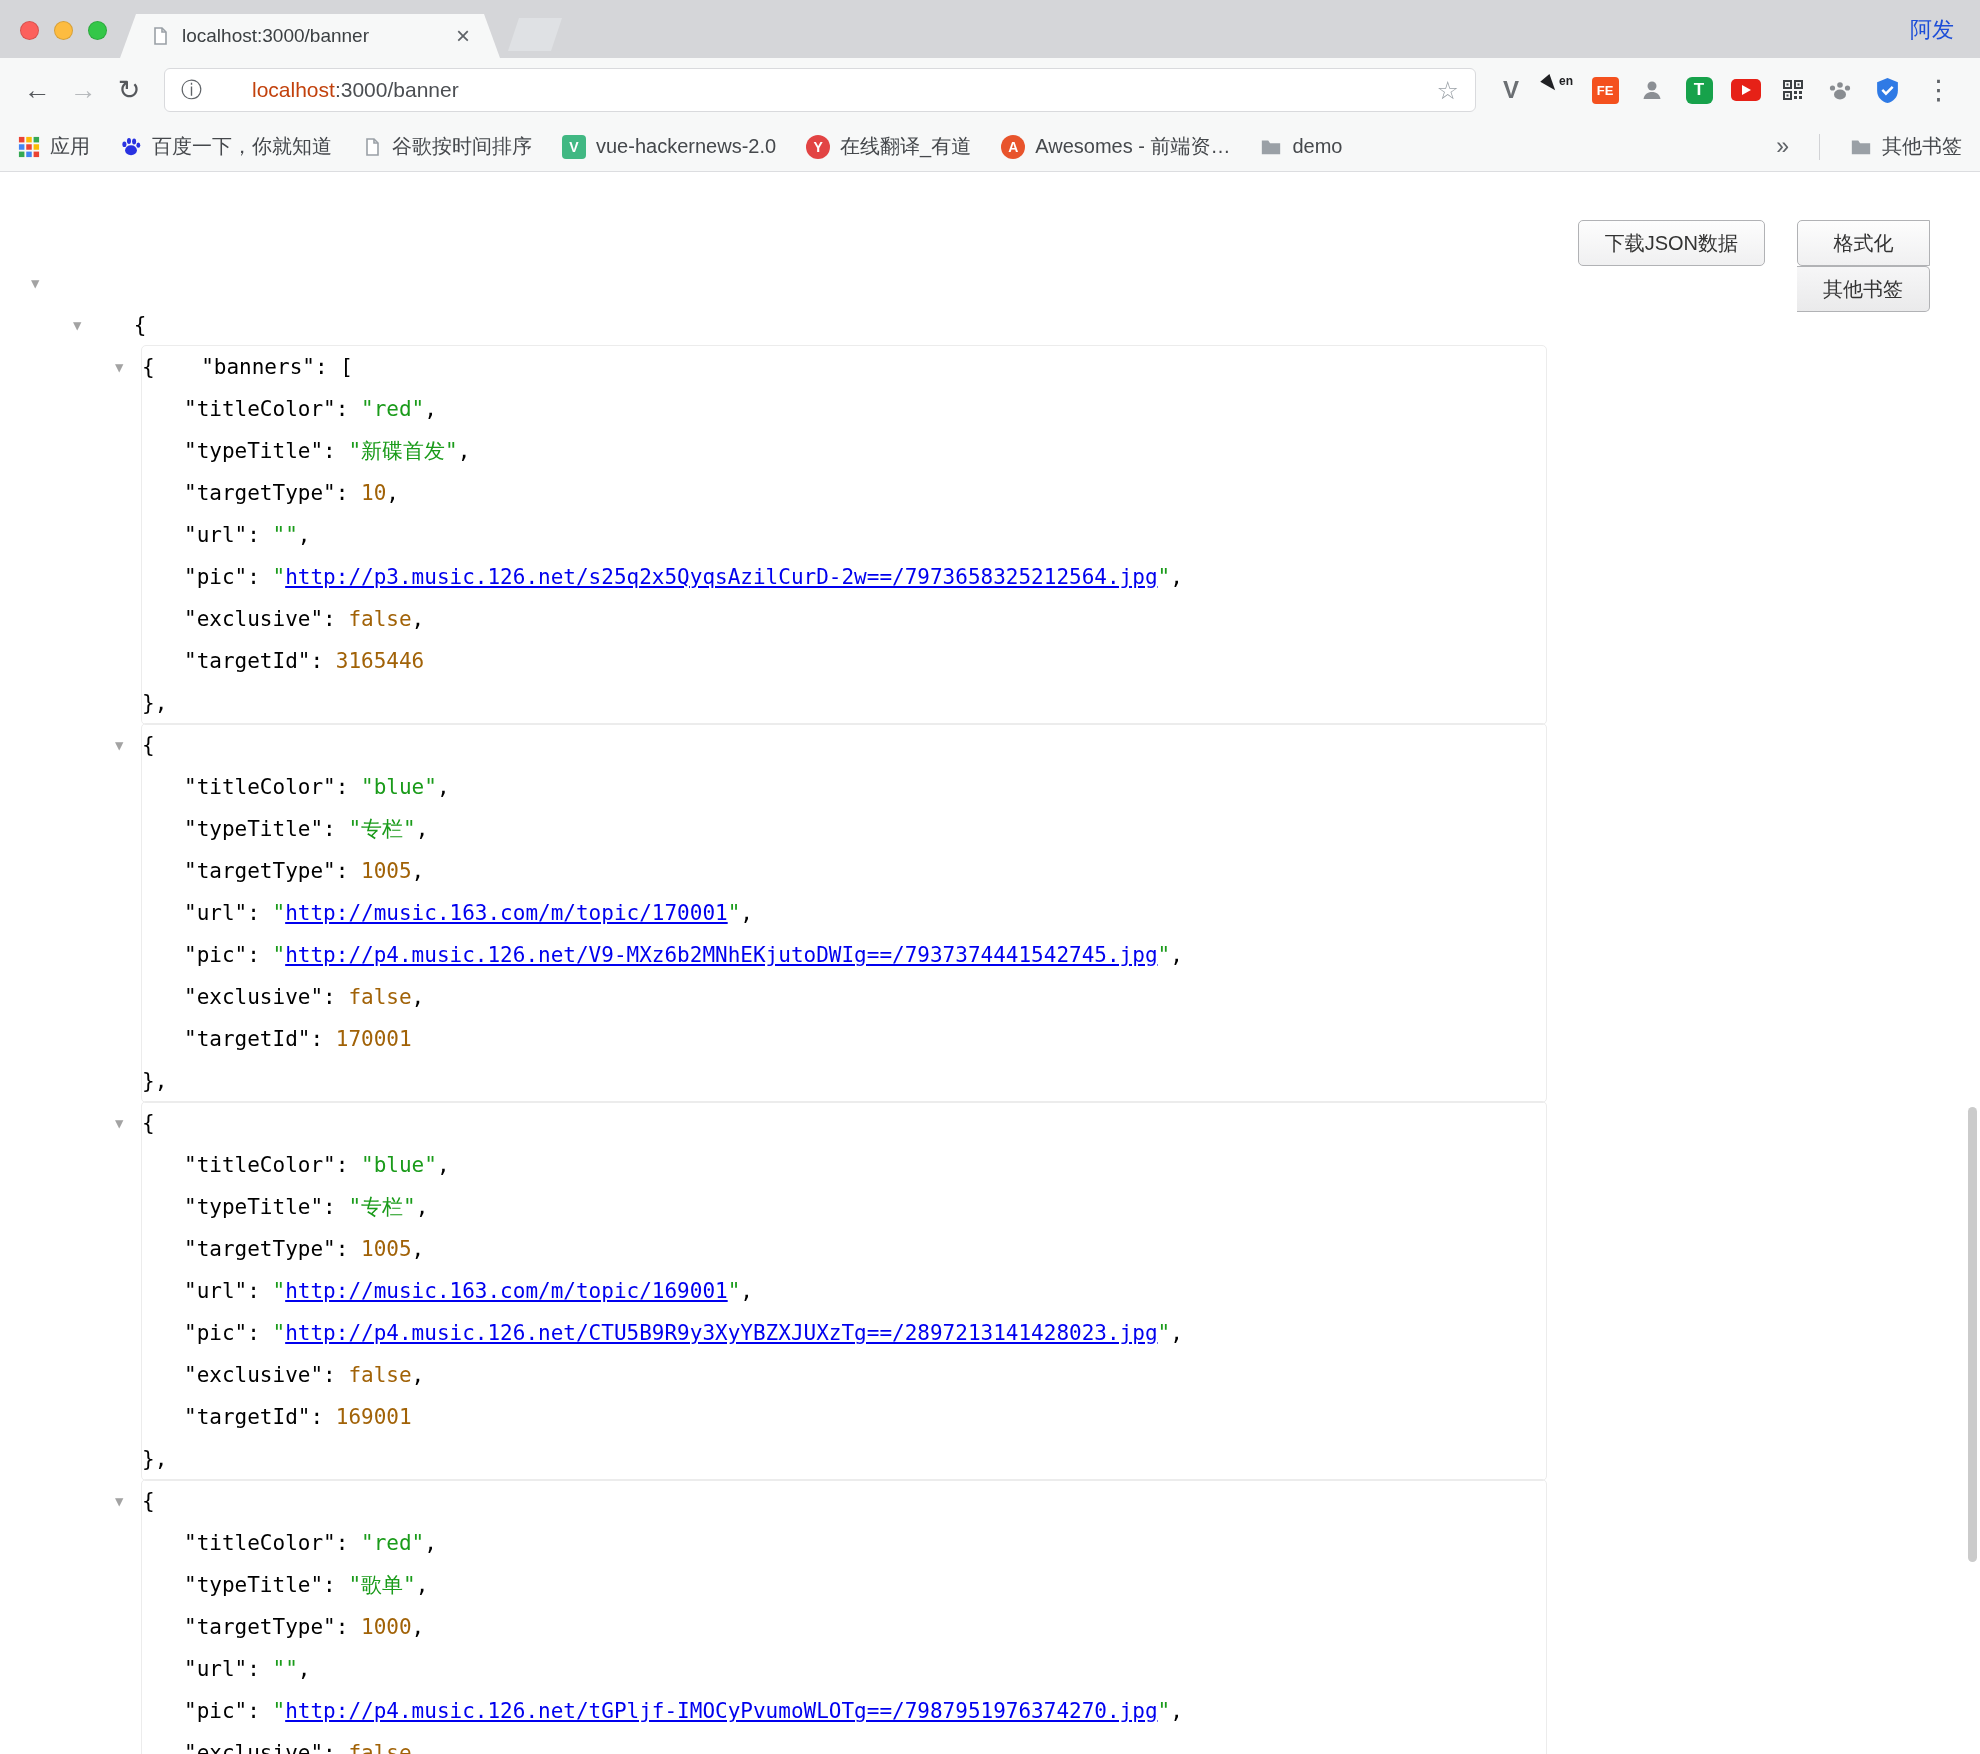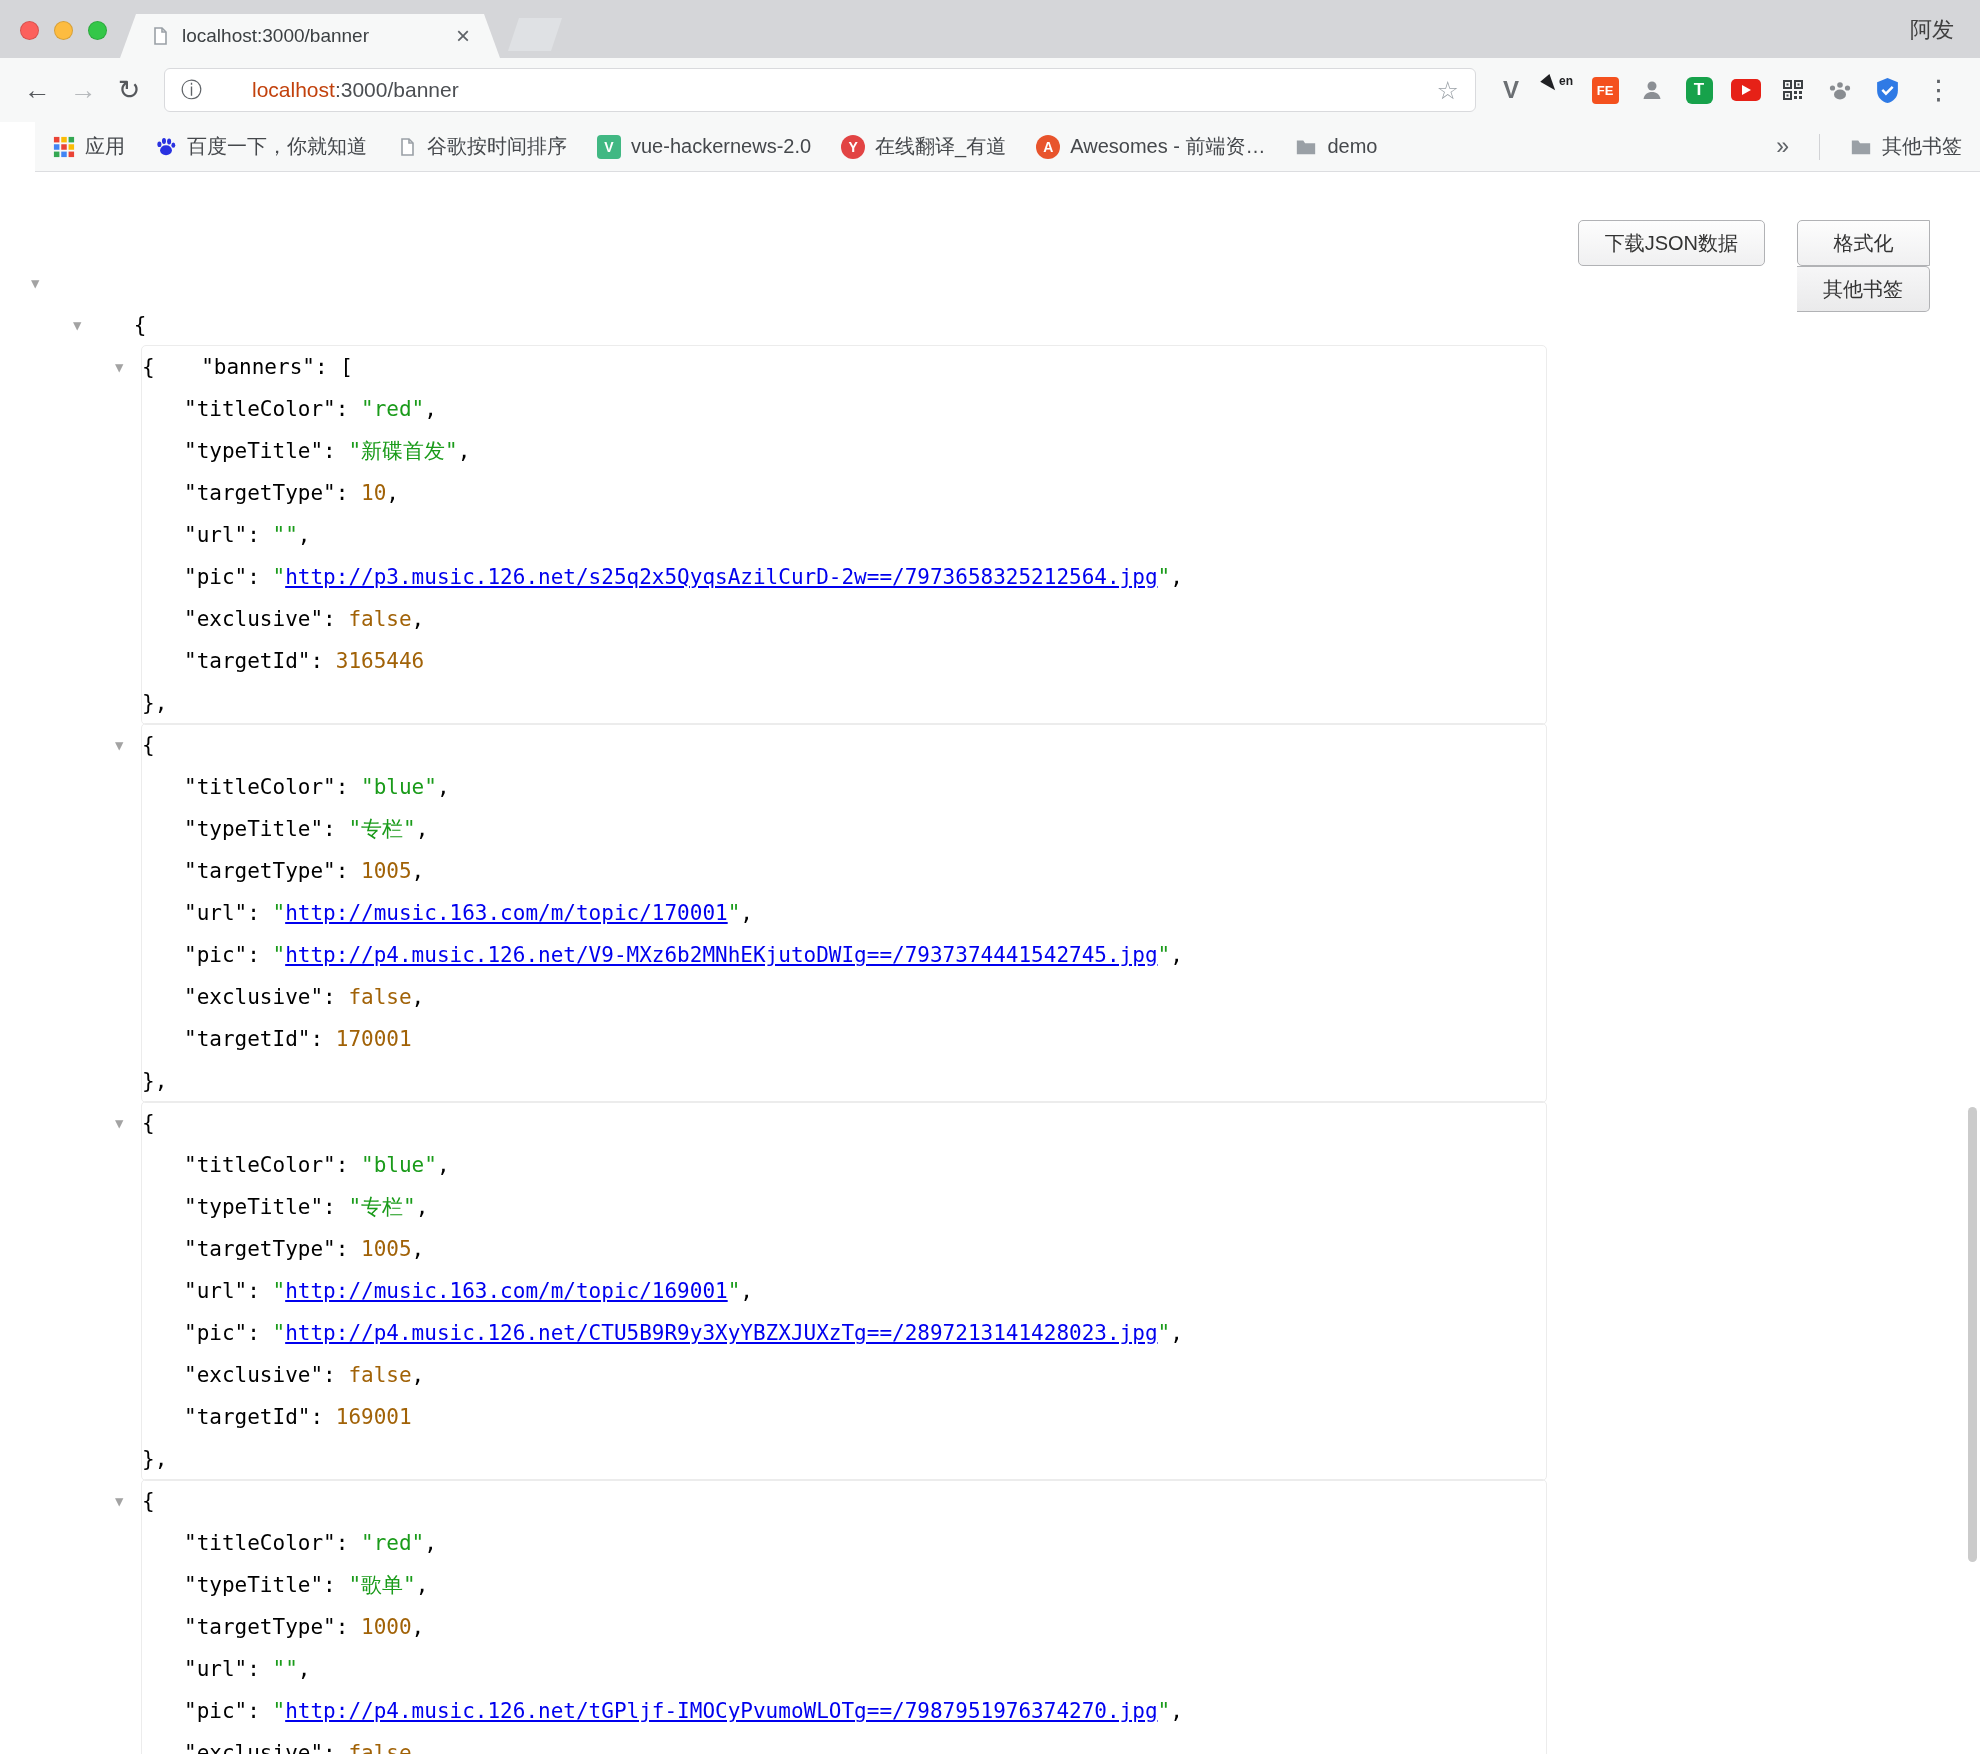--- a/index.html
+++ b/index.html
@@ -11,21 +11,21 @@
   .lights { position:absolute; left:20px; top:21px; display:flex; gap:15px; }
   .light { width:19px; height:19px; border-radius:50%; border:1px solid rgba(0,0,0,.15); }
   .light.r{background:#fc605c} .light.y{background:#fdbc40} .light.g{background:#33c748}
   .tab { position:absolute; left:120px; bottom:0; width:380px; height:44px; background:#f7f8f8;
          clip-path:polygon(16px 0, calc(100% - 16px) 0, 100% 100%, 0 100%);
          display:flex; align-items:center; gap:12px; padding:0 30px; }
   .tab-title { flex:1; font-size:19px; color:#3c4043; white-space:nowrap; overflow:hidden; }
   .tab-close { font-size:24px; color:#5f6368; line-height:1; }
   .newtab-stub { position:absolute; left:508px; bottom:7px; width:54px; height:33px; background:#dfe1e4;
          clip-path:polygon(11px 0, 100% 0, calc(100% - 11px) 100%, 0 100%); }
-  .profile-name { position:absolute; right:26px; top:15px; font-size:22px; color:#404040; }
+  .profile-name { position:absolute; right:26px; top:15px; font-size:22px; color:#1d4ed8; }
 
   
   .navbar { height:64px; background:#f7f8f8; display:flex; align-items:center; padding:0 14px; }
   .nav-btn { width:46px; text-align:center; font-size:27px; color:#55585c; }
   .nav-btn.disabled { color:#b7babd; }
   .omnibox { flex:1; height:44px; background:#fff; border:1px solid #d9dadd; border-radius:6px;
              display:flex; align-items:center; gap:12px; padding:0 16px; margin:0 12px; }
   .info-glyph { font-size:21px; color:#5f6368; }
   .url { font-size:21px; white-space:nowrap; }
   .url .host { color:#c2410c; font-weight:400;margin-left:38px; }
@@ -40,21 +40,21 @@
   .yt-play { width:0; height:0; border-left:9px solid #fff; border-top:5.5px solid transparent; border-bottom:5.5px solid transparent; }
   .vimium-glyph { font-size:24px; font-weight:700; color:#6b6f73; }
   .menu-dots { font-size:27px; color:#5f6368; padding:0 6px; }
   .pen-nib { position:absolute; left:1px; top:1px; width:0; height:0;
              border-left:6px solid transparent; border-right:6px solid transparent;
              border-top:16px solid #202124; transform:rotate(-40deg); }
   .pen-en { position:absolute; right:0; bottom:17px; font-size:12px; font-weight:700; color:#202124; }
 
   
   .bookmarks { height:50px; background:#f7f8f8; border-bottom:1px solid #dcdde0;
-               display:flex; align-items:center; gap:30px; padding:0 18px; font-size:20px; color:#45484c;margin-left:35px; }
+               display:flex; align-items:center; gap:30px; padding:0 18px; font-size:20px; color:#45484c; }
   .bm { display:flex; align-items:center; gap:10px; white-space:nowrap; }
   .bm-badge { width:24px; height:24px; border-radius:4px; display:flex; align-items:center; justify-content:center;
               color:#fff; font-weight:700; font-size:14px; }
   .vue-badge{background:#41b883} .yd-badge{background:#e24444; border-radius:50%} .aw-badge{background:#e8542c; border-radius:50%}
   .bm-spacer { flex:1; }
   .bm-sep { width:1px; height:26px; background:#d2d3d6; }
   .overflow-glyph { font-size:23px; color:#5f6368; }
 
   
   .content { position:relative; height:1582px; background:#fff; }

